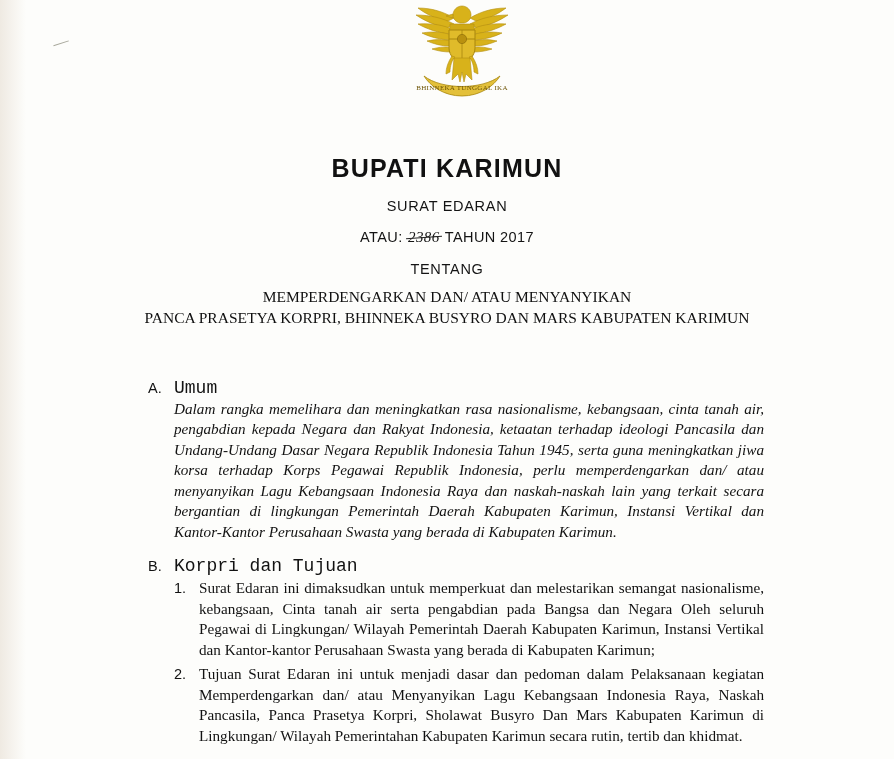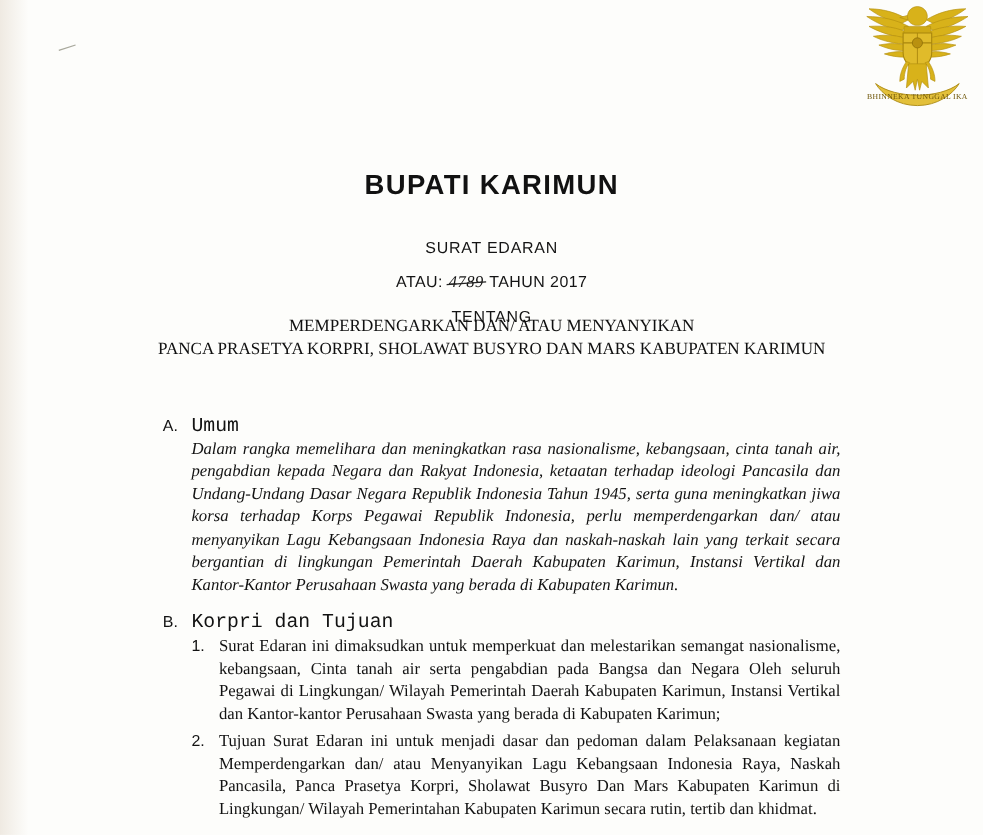--- a/index.html
+++ b/index.html
@@ -40,21 +40,21 @@
     transform: rotate(-18deg);
     opacity: .75;
   }
 
   
   .emblem-wrap {
     position: absolute;
     left: 0; right: 0;
     top: 2px;
     display: flex;
-    justify-content: flex-end;
+    justify-content: center;
     padding-left: 30px;
   }
   .emblem {
     width: 120px;
     height: 104px;
     position: relative;
   }
   .emblem svg { display: block; }
 
   
@@ -74,21 +74,20 @@
     margin: 0;
   }
 
   .meta-block {
     position: absolute;
     left: 0; right: 0;
     top: 198px;
     text-align: center;
     font-family: "Liberation Sans", sans-serif;
     color: #141414;
-    margin-top: 20px;
   }
   .meta-line {
     font-size: 14.5px;
     letter-spacing: .7px;
     margin: 0 0 15px 0;
   }
   .meta-line.nomor {
     letter-spacing: .4px;
   }
   .nomor-hand {
@@ -227,29 +226,29 @@
   </div>
 
   <div class="title-block">
     <h1 class="doc-title">BUPATI KARIMUN</h1>
   </div>
 
   <div class="meta-block">
     <div class="meta-line">SURAT EDARAN</div>
     <div class="meta-line nomor">
       <span>ATAU:</span>
-      <span class="nomor-hand">4789</span>
+      <span class="nomor-hand">2386</span>
       <span>TAHUN 2017</span>
     </div>
     <div class="meta-line">TENTANG</div>
   </div>
 
   <div class="subject-block">
     <div>MEMPERDENGARKAN DAN/ ATAU MENYANYIKAN</div>
-    <div>PANCA PRASETYA KORPRI, SHOLAWAT BUSYRO DAN MARS KABUPATEN KARIMUN</div>
+    <div>PANCA PRASETYA KORPRI, BHINNEKA BUSYRO DAN MARS KABUPATEN KARIMUN</div>
   </div>
 
   <div class="body">
 
     <div class="section">
       <div class="sec-head">
         <span class="sec-marker">A.</span>
         <span class="sec-title">Umum</span>
       </div>
       <div class="sec-body">Dalam rangka memelihara dan meningkatkan rasa nasionalisme, kebangsaan, cinta tanah air, pengabdian kepada Negara dan Rakyat Indonesia, ketaatan terhadap ideologi Pancasila dan Undang-Undang Dasar Negara Republik Indonesia Tahun 1945, serta guna meningkatkan jiwa korsa terhadap Korps Pegawai Republik Indonesia, perlu memperdengarkan dan/ atau menyanyikan Lagu Kebangsaan Indonesia Raya dan naskah-naskah lain yang terkait secara bergantian di lingkungan Pemerintah Daerah Kabupaten Karimun, Instansi Vertikal dan Kantor-Kantor Perusahaan Swasta yang berada di Kabupaten Karimun.</div>

